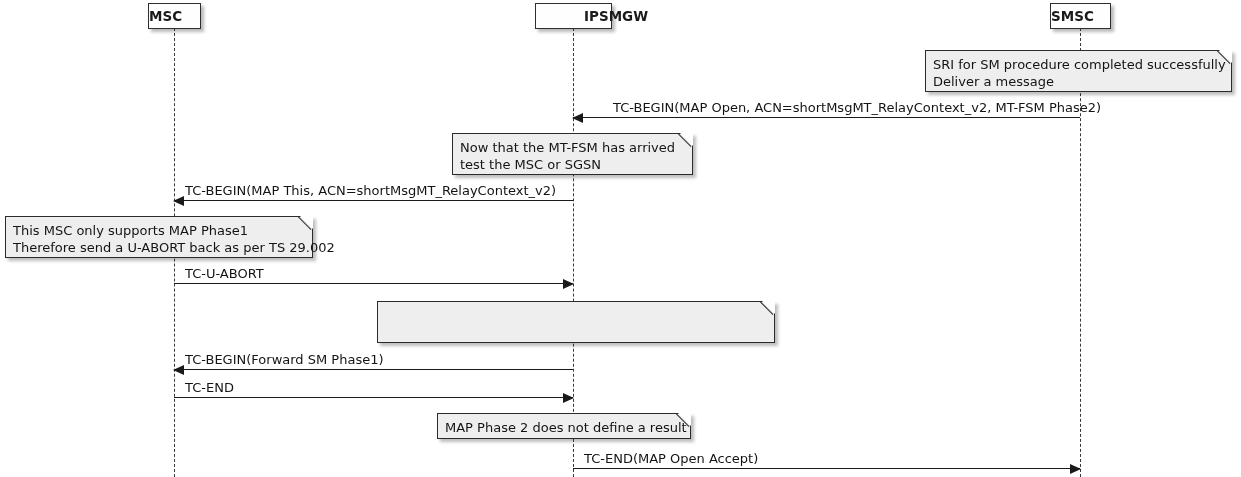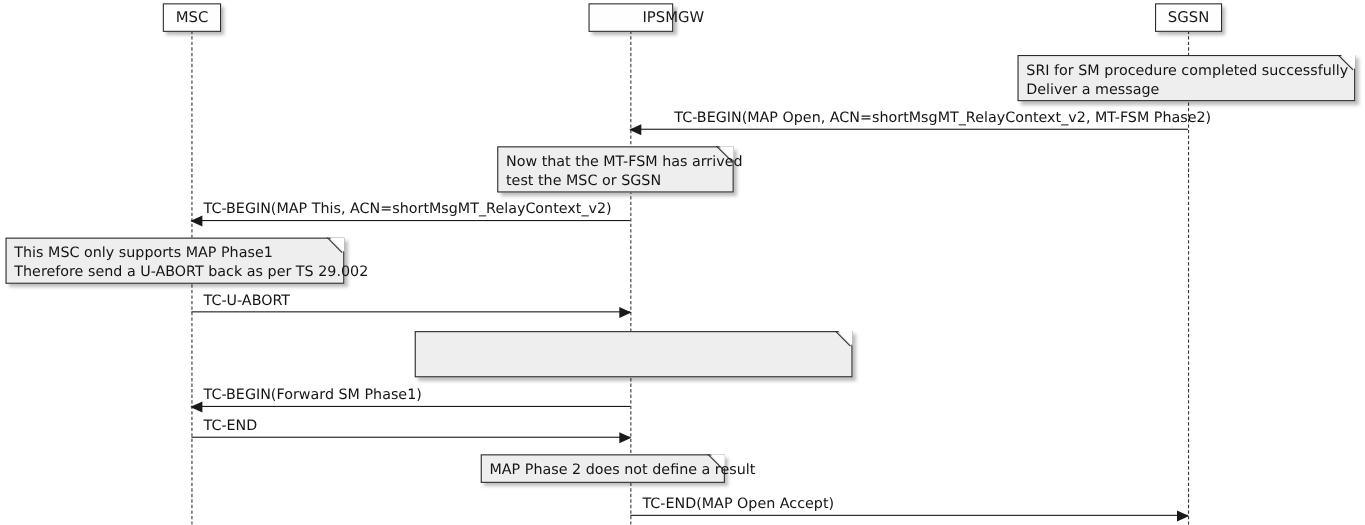--- a/index.html
+++ b/index.html
@@ -30,25 +30,26 @@
   }
 
   
   .participant {
     position: absolute;
     box-sizing: border-box;
     background: #FEFEFE;
     border: 1.5px solid #2E2E2E;
     height: 26px;
     line-height: 24px;
-    text-align: center;
+    text-align: left;
     font-size: 13.5px;
     color: #1A1A1A;
     box-shadow: 3px 3px 3px rgba(40,40,40,0.32);
     white-space: nowrap;
+    font-weight: bold;
   }
 
   
   .msg {
     position: absolute;
     height: 0;
     border-top: 1.4px solid #1A1A1A;
   }
   .msg .head {
     position: absolute;
@@ -127,21 +128,21 @@
 
 <div id="diagram">
   <div id="lifelines-layer">
       <div class="lifeline" style="left: 174px;"></div>
       <div class="lifeline" style="left: 573px;"></div>
       <div class="lifeline" style="left: 1080px;"></div>
     </div>
   <div id="participants-layer">
       <div class="participant" style="left: 148px; width: 53px; top: 3px;"><span>MSC</span></div>
       <div class="participant" style="left: 535px; width: 77px; top: 3px; padding-left: 48px;"><span>IPSMGW</span></div>
-      <div class="participant" style="left: 1050px; width: 61px; top: 3px;"><span>SGSN</span></div>
+      <div class="participant" style="left: 1050px; width: 61px; top: 3px;"><span>SMSC</span></div>
     </div>
   <div id="messages-layer">
       <div class="msg to-left" style="left: 573px; width: 507px; top: 117px;">
         <span class="head"></span>
       </div>
       <div class="msg-label" style="top: 100px; left: 584px; margin-left: 29px;">TC-BEGIN(MAP Open, ACN=shortMsgMT_RelayContext_v2, MT-FSM Phase2)</div>
       <div class="msg to-left" style="left: 174px; width: 399px; top: 200px;">
         <span class="head"></span>
       </div>
       <div class="msg-label" style="top: 183px; left: 185px;">TC-BEGIN(MAP This, ACN=shortMsgMT_RelayContext_v2)</div>
@@ -158,20 +159,20 @@
       </div>
       <div class="msg-label" style="top: 380px; left: 185px;">TC-END</div>
       <div class="msg to-right" style="left: 573px; width: 507px; top: 468px;">
         <span class="head"></span>
       </div>
       <div class="msg-label" style="top: 451px; left: 584px;">TC-END(MAP Open Accept)</div>
     </div>
   <div id="notes-layer">
       <div class="note" style="left: 925px; top: 50px; width: 307px; height: 42px;"><span class="fold-bg"></span><span class="fold-line"></span><span class="note-text">SRI for SM procedure completed successfully
 Deliver a message</span></div>
-      <div class="note" style="left: 452px; top: 133px; width: 215px; height: 42px;"><span class="fold-bg"></span><span class="fold-line"></span><span class="note-text">Now that the MT-FSM has arrived
+      <div class="note" style="left: 452px; top: 133px; width: 241px; height: 42px;"><span class="fold-bg"></span><span class="fold-line"></span><span class="note-text">Now that the MT-FSM has arrived
 test the MSC or SGSN</span></div>
       <div class="note" style="left: 5px; top: 216px; width: 308px; height: 42px;"><span class="fold-bg"></span><span class="fold-line"></span><span class="note-text">This MSC only supports MAP Phase1
 Therefore send a U-ABORT back as per TS 29.002</span></div>
       <div class="note" style="left: 377px; top: 301px; width: 398px; height: 42px;"><span class="fold-bg"></span><span class="fold-line"></span></div>
-      <div class="note" style="left: 437px; top: 413px; width: 222px; height: 26px;"><span class="fold-bg"></span><span class="fold-line"></span><span class="note-text">MAP Phase 2 does not define a result</span></div>
+      <div class="note" style="left: 437px; top: 413px; width: 254px; height: 26px;"><span class="fold-bg"></span><span class="fold-line"></span><span class="note-text">MAP Phase 2 does not define a result</span></div>
     </div>
 </div>
 
 </body></html>

